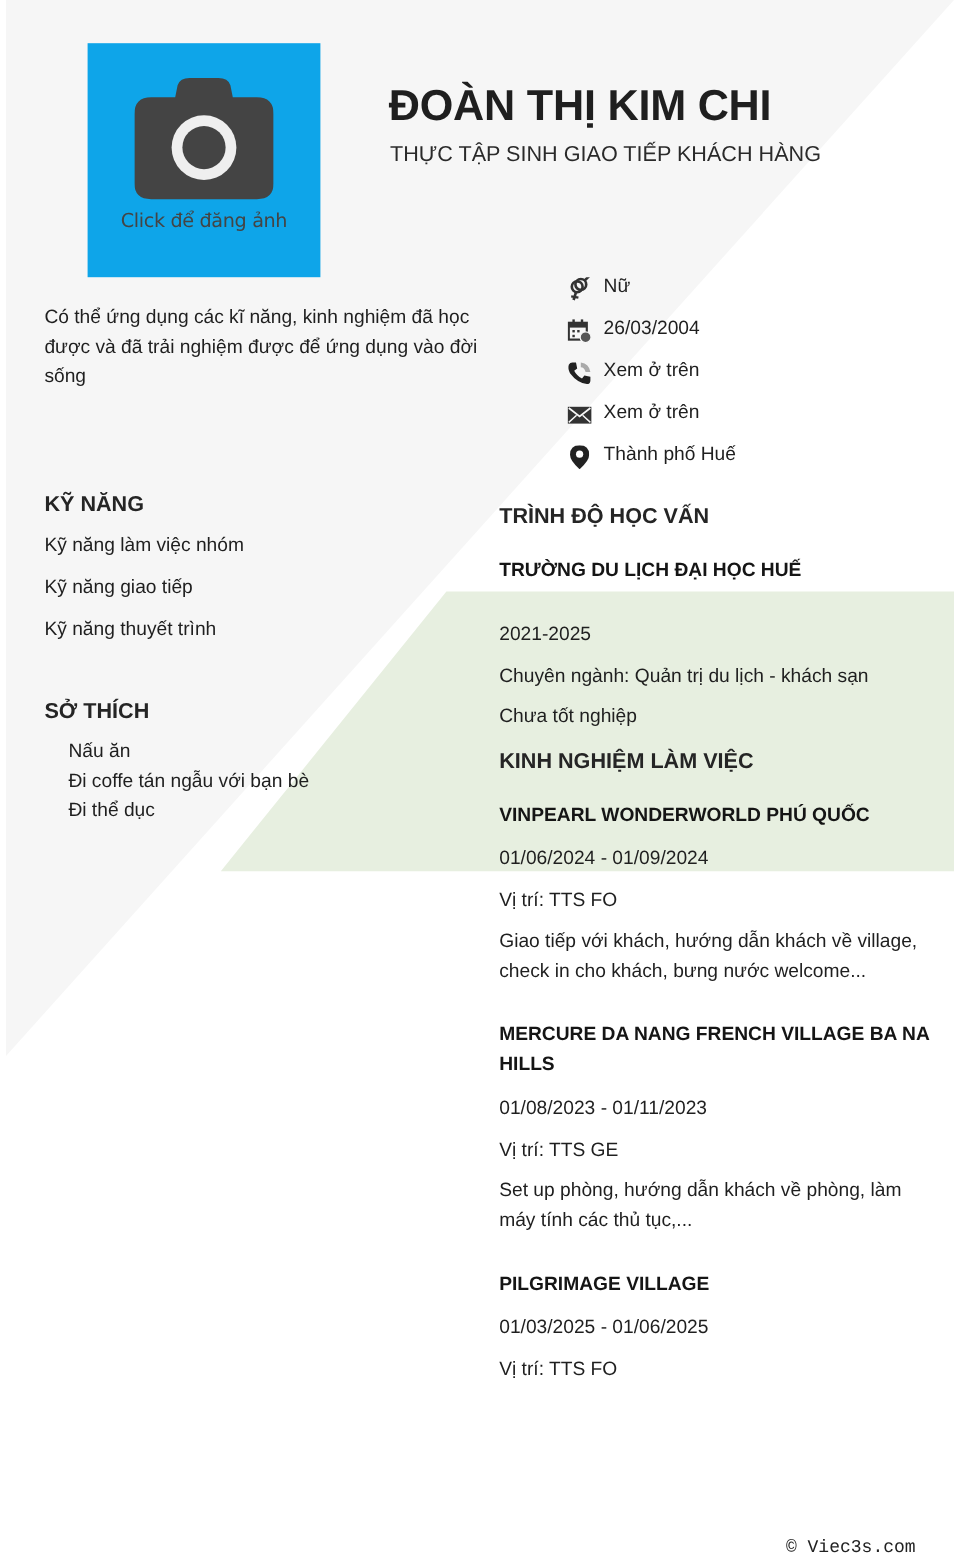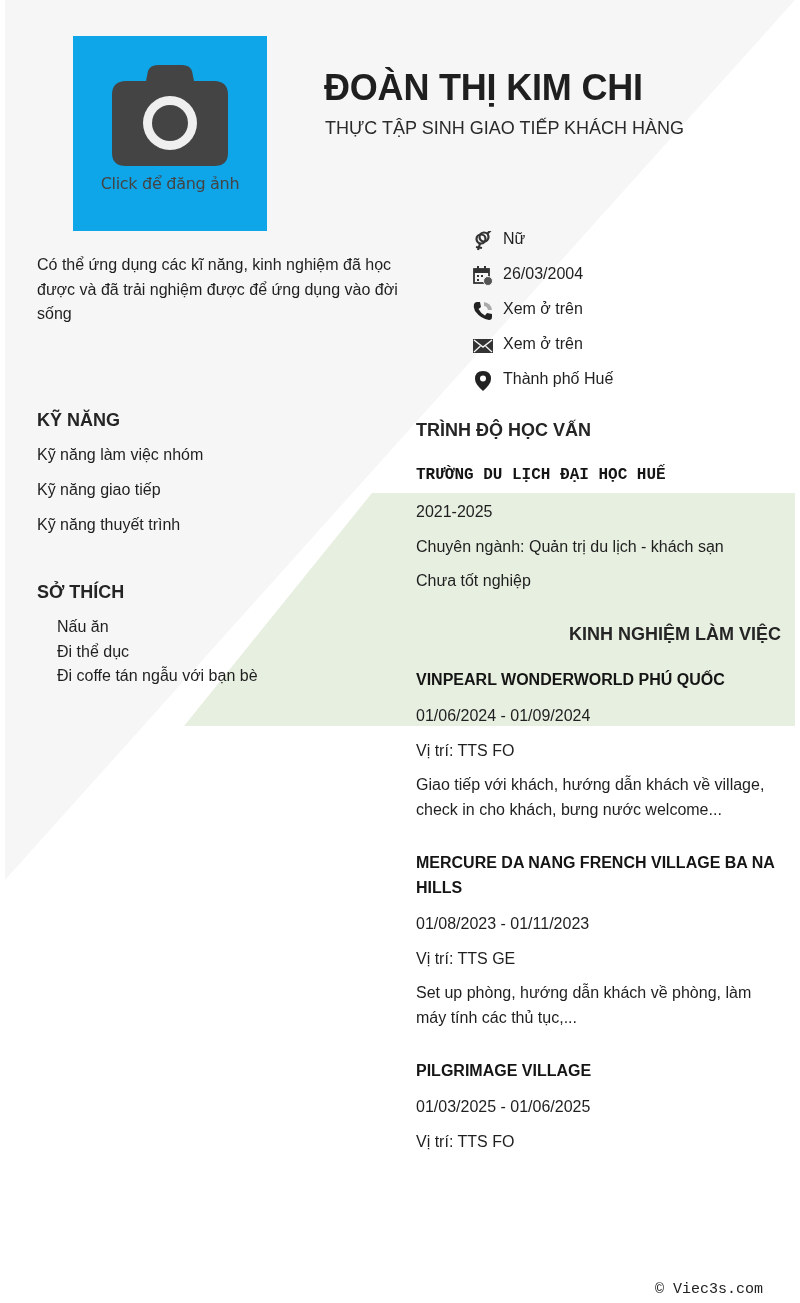--- a/index.html
+++ b/index.html
@@ -131,34 +131,34 @@
 <div class="abs skills">
   <div class="sec-title">KỸ NĂNG</div>
   <div class="item">Kỹ năng làm việc nhóm</div>
   <div class="item">Kỹ năng giao tiếp</div>
   <div class="item">Kỹ năng thuyết trình</div>
 </div>
 
 <div class="abs hobbies">
   <div class="sec-title">SỞ THÍCH</div>
   <div class="item">Nấu ăn</div>
+  <div class="item">Đi coffe tán ngẫu với bạn bè</div>
   <div class="item">Đi thể dục</div>
-  <div class="item">Đi coffe tán ngẫu với bạn bè</div>
 </div>
 
 <div class="abs right-col edu">
   <div class="sec-title" style="margin-bottom:22px;">TRÌNH ĐỘ HỌC VẤN</div>
-  <div class="sub-title" style="margin-bottom:12px;font-family:Liberation Mono, monospace;">TRƯỜNG DU LỊCH ĐẠI HỌC HUẾ</div>
+  <div class="sub-title" style="margin-bottom:29px;">TRƯỜNG DU LỊCH ĐẠI HỌC HUẾ</div>
   <div class="line" style="margin-bottom:10px;">2021-2025</div>
   <div class="line" style="margin-bottom:10px;">Chuyên ngành: Quản trị du lịch - khách sạn</div>
   <div class="line">Chưa tốt nghiệp</div>
 </div>
 
 <div class="abs right-col" style="top:624px;">
-  <div class="sec-title" style="margin-bottom:22px;text-align:right;">KINH NGHIỆM LÀM VIỆC</div>
+  <div class="sec-title" style="margin-bottom:22px;">KINH NGHIỆM LÀM VIỆC</div>
 
   <div style="margin-bottom:28px;">
     <div class="sub-title" style="margin-bottom:12px;">VINPEARL WONDERWORLD PHÚ QUỐC</div>
     <div class="line" style="margin-bottom:10px;">01/06/2024 - 01/09/2024</div>
     <div class="line" style="margin-bottom:10px;">Vị trí: TTS FO</div>
     <div class="line">Giao tiếp với khách, hướng dẫn khách về village, check in cho khách, bưng nước welcome...</div>
   </div>
 
   <div style="margin-bottom:28px;">
     <div class="sub-title" style="margin-bottom:12px;">MERCURE DA NANG FRENCH VILLAGE BA NA HILLS</div>

